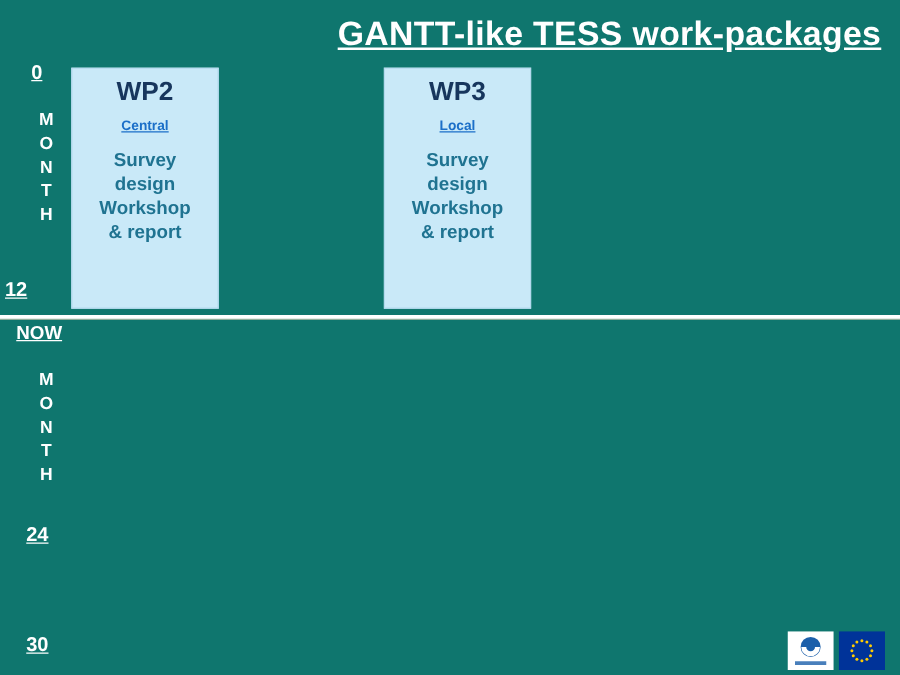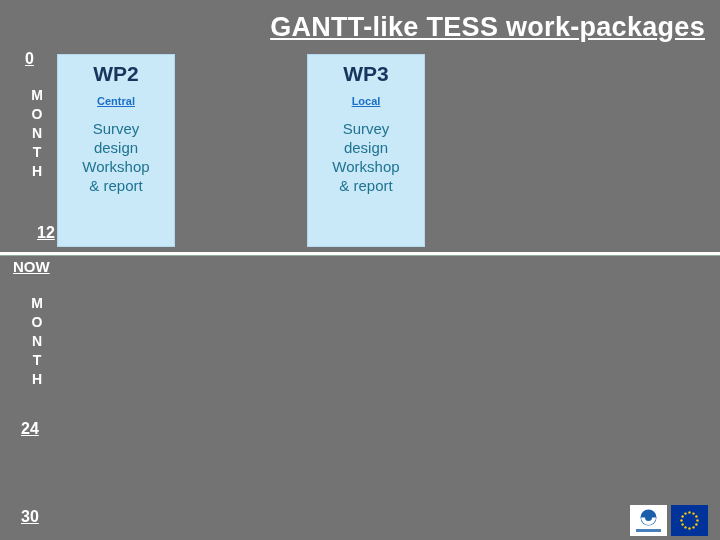--- a/index.html
+++ b/index.html
@@ -1,37 +1,37 @@
 <!DOCTYPE html>
 <html><head>
 <meta charset="utf-8">
 <style>
   html,body{margin:0;padding:0;background:#222;}
   body{font-family:"Liberation Sans","DejaVu Sans",sans-serif;}
-  .slide{position:relative;width:720px;height:540px;background:#737373;overflow:hidden;}
+  .slide{position:relative;width:720px;height:540px;background:#0f766e;overflow:hidden;}
 
   .title{position:absolute;top:12px;right:15px;font-size:27px;font-weight:bold;
          color:#ffffff;text-decoration:underline;letter-spacing:0.3px;white-space:nowrap;}
 
   .tl-label{position:absolute;color:#ffffff;font-weight:bold;font-size:16px;}
   .underlined{text-decoration:underline;}
   .month{position:absolute;color:#ffffff;font-weight:bold;font-size:14px;
          line-height:19px;white-space:pre-line;text-align:center;width:18px;}
 
   .now-line{position:absolute;left:0;top:252px;width:720px;height:4px;
             background:#ffffff;border-bottom:1px solid #8fae9b;box-sizing:border-box;}
 
   .wp-box{position:absolute;top:54px;width:118px;height:193px;background:#C9E9F8;
           text-align:center;box-shadow:0 0 0 1px #b3d9ee inset;}
   .wp-box.wp2{left:57px;}
   .wp-box.wp3{left:307px;}
   .wp-title{margin-top:8px;font-size:21px;font-weight:bold;color:#17365D;}
   .wp-subtitle{margin-top:9px;font-size:11px;font-weight:bold;color:#1B6FC8;
                text-decoration:underline;}
-  .wp-task{font-size:15px;font-weight:normal;color:#1F7391;width:80px;
+  .wp-task{font-size:15px;font-weight:bold;color:#1F7391;width:80px;
            margin:0 auto;line-height:19px;}
   .task1{margin-top:12px;}
   .task2{}
 
   .logos{position:absolute;right:12px;bottom:4px;display:flex;gap:4px;}
   .logo{width:37px;height:31px;display:block;}
 </style>
 </head>
 <body>
 
@@ -40,21 +40,21 @@
   <div class="title">GANTT-like TESS work-packages</div>
 
   <div class="tl-label underlined" style="left:25px;top:50px;">0</div>
 
   <div class="month" style="left:28px;top:86px;">M
 O
 N
 T
 H</div>
 
-  <div class="tl-label underlined" style="left:37px;top:224px;">12</div>
+  <div class="tl-label underlined" style="left:4px;top:224px;">12</div>
 
   <div class="now-line"></div>
 
   <div class="tl-label" style="left:13px;top:258px;font-size:15px;text-decoration:underline;">NOW</div>
 
   <div class="month" style="left:28px;top:294px;">M
 O
 N
 T
 H</div>

